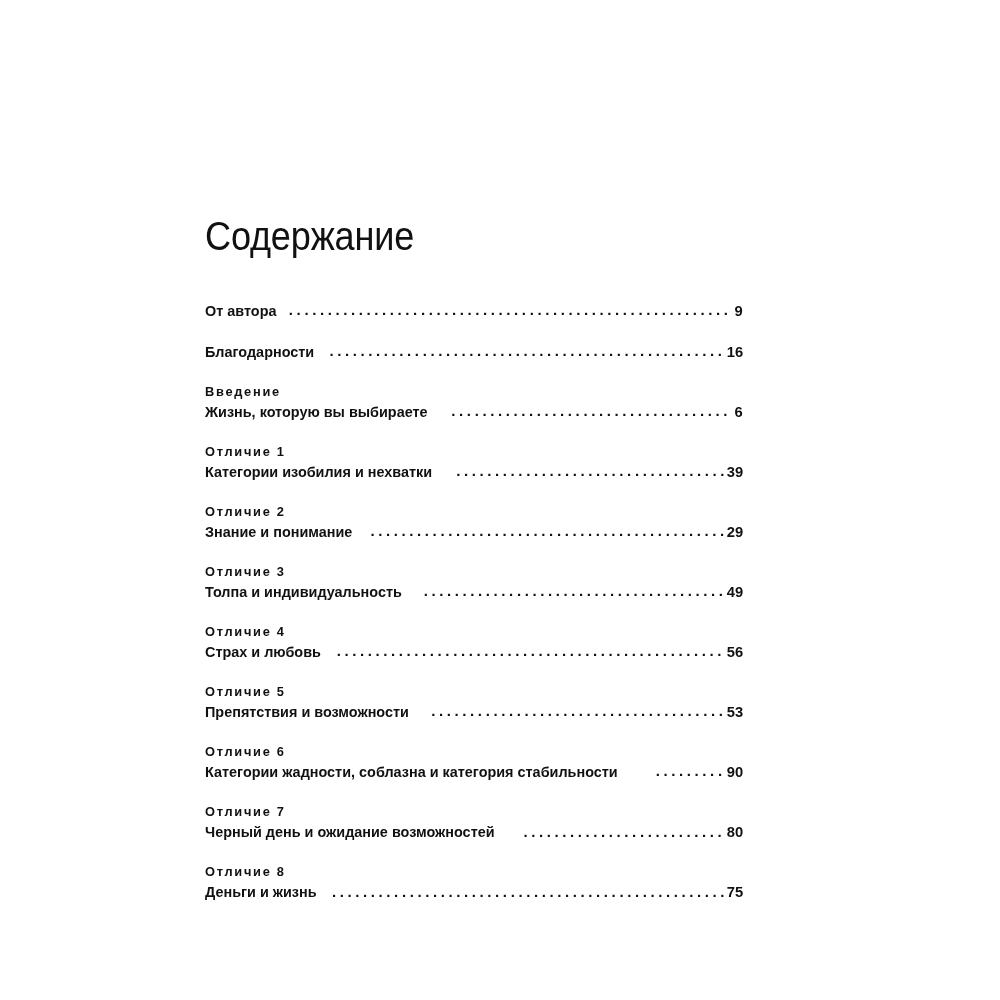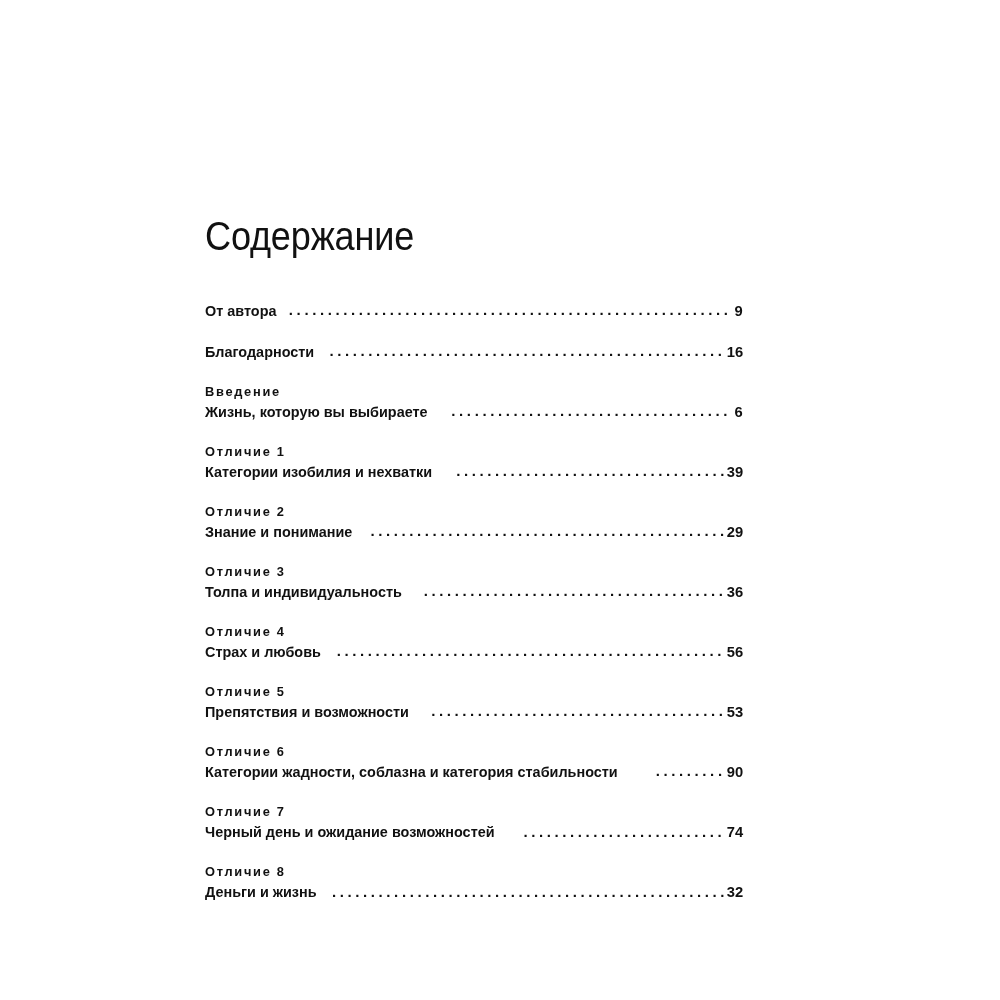--- a/index.html
+++ b/index.html
@@ -157,21 +157,21 @@
             <span class="entry-label">Знание и понимание</span>
             <span class="entry-leader" aria-hidden="true">.......................................................................................................................</span>
             <span class="entry-page">29</span>
           </div>
         </li>
         <li class="toc-entry">
           <span class="entry-kicker">Отличие 3</span>
           <div class="entry-row">
             <span class="entry-label">Толпа и индивидуальность</span>
             <span class="entry-leader" aria-hidden="true">.......................................................................................................................</span>
-            <span class="entry-page">36</span>
+            <span class="entry-page">49</span>
           </div>
         </li>
         <li class="toc-entry">
           <span class="entry-kicker">Отличие 4</span>
           <div class="entry-row">
             <span class="entry-label">Страх и любовь</span>
             <span class="entry-leader" aria-hidden="true">.......................................................................................................................</span>
             <span class="entry-page">56</span>
           </div>
         </li>
@@ -189,27 +189,27 @@
             <span class="entry-label">Категории жадности, соблазна и категория стабильности</span>
             <span class="entry-leader" aria-hidden="true">.......................................................................................................................</span>
             <span class="entry-page">90</span>
           </div>
         </li>
         <li class="toc-entry">
           <span class="entry-kicker">Отличие 7</span>
           <div class="entry-row">
             <span class="entry-label">Черный день и ожидание возможностей</span>
             <span class="entry-leader" aria-hidden="true">.......................................................................................................................</span>
-            <span class="entry-page">74</span>
+            <span class="entry-page">80</span>
           </div>
         </li>
         <li class="toc-entry">
           <span class="entry-kicker">Отличие 8</span>
           <div class="entry-row">
             <span class="entry-label">Деньги и жизнь</span>
             <span class="entry-leader" aria-hidden="true">.......................................................................................................................</span>
-            <span class="entry-page">32</span>
+            <span class="entry-page">75</span>
           </div>
         </li>
       </ul>
 
   </div>
 </div>
 
 </body></html>

